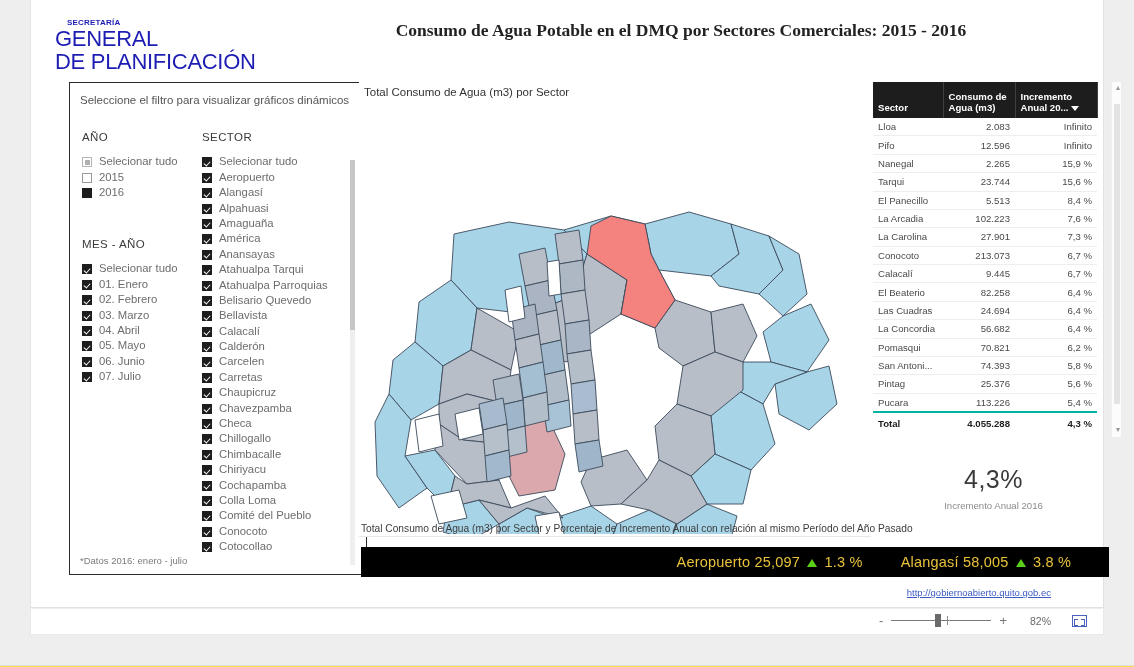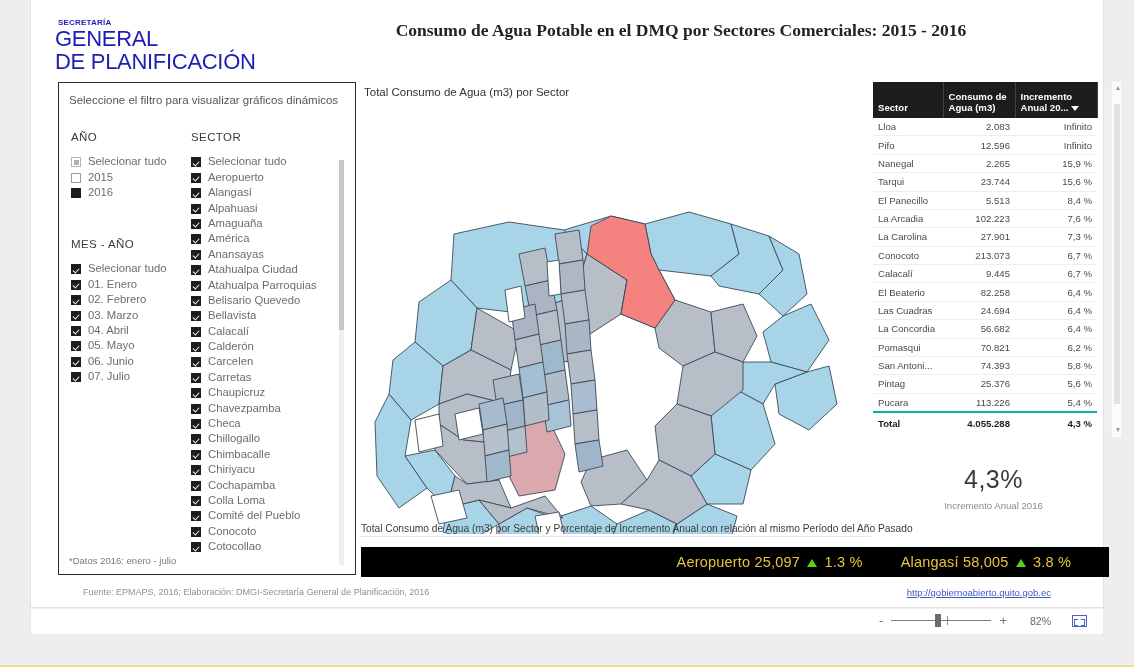--- a/index.html
+++ b/index.html
@@ -17,37 +17,37 @@
   #report {
     position: absolute; left: 30px; top: 0; width: 1074px; height: 608px;
     background: #ffffff;
     border: 1px solid #e2e2e2; border-top: none;
   }
 
   
   #logo { position: absolute; left: 24px; top: 18px; width: 250px; }
   .logo-sec {
     font-size: 8px; font-weight: bold; color: #1d1db3;
-    letter-spacing: .2px; line-height: 9px; margin-left: 3px;
+    letter-spacing: .2px; line-height: 9px; margin-left: 12px;
   }
   .logo-l1, .logo-l2 {
     font-size: 22px; font-weight: normal; color: #1d1db3;
     line-height: 23px; letter-spacing: -.3px;
   }
 
   
   #title {
     position: absolute; left: 300px; top: 20px; width: 700px;
     text-align: center; font-family: "Liberation Serif", serif;
     font-size: 17.5px; font-weight: bold; color: #222222;
   }
 
   
   #filter-panel {
-    position: absolute; left: 27px; top: 82px; width: 298px; height: 493px;
+    position: absolute; left: 38px; top: 82px; width: 298px; height: 493px;
     background: #ffffff; border: 1px solid #2b2b2b;
   }
   #filter-head {
     position: absolute; left: 10px; top: 11px; right: 8px;
     font-size: 11.5px; color: #555555;
   }
   .flt-col-title {
     font-size: 11.5px; color: #3a3a3a; letter-spacing: .4px;
   }
   #ano-block   { position: absolute; left: 12px; top: 48px;  width: 120px; }
@@ -346,21 +346,21 @@
               <div class="chk-row">
                 <span class="chk checked"></span>
                 <span class="chk-lbl">América</span>
               </div>
               <div class="chk-row">
                 <span class="chk checked"></span>
                 <span class="chk-lbl">Anansayas</span>
               </div>
               <div class="chk-row">
                 <span class="chk checked"></span>
-                <span class="chk-lbl">Atahualpa Ciudad</span>
+                <span class="chk-lbl">Atahualpa Tarqui</span>
               </div>
               <div class="chk-row">
                 <span class="chk checked"></span>
                 <span class="chk-lbl">Atahualpa Parroquias</span>
               </div>
               <div class="chk-row">
                 <span class="chk checked"></span>
                 <span class="chk-lbl">Belisario Quevedo</span>
               </div>
               <div class="chk-row">
@@ -627,21 +627,20 @@
       <div id="kpi-value">4,3%</div>
       <div id="kpi-label">Incremento Anual 2016</div>
     </div>
 
     <div id="ticker-caption">Total Consumo de Agua (m3) por Sector y Porcentaje de Incremento Anual con relación al mismo Período del Año Pasado</div>
     <div id="ticker">
         <div class="tick-item"><span>Aeropuerto 25,097 </span><span class="tri-up"></span><span> 1.3 %</span></div>
         <div class="tick-item"><span>Alangasí 58,005 </span><span class="tri-up"></span><span> 3.8 %</span></div>
       </div>
 
-    <div id="src-note">Fuente: EPMAPS, 2016; Elaboración: DMGI-Secretaría General de Planificación, 2016</div>
     <a id="src-link" href="#">http://gobiernoabierto.quito.gob.ec</a>
   </div>
 
   <div id="zoombar">
     <div id="zoom-ctrl">
       <span class="z-sign">-</span>
       <div id="z-track">
         <div id="z-thumb"></div>
         <div id="z-tick"></div>
       </div>

